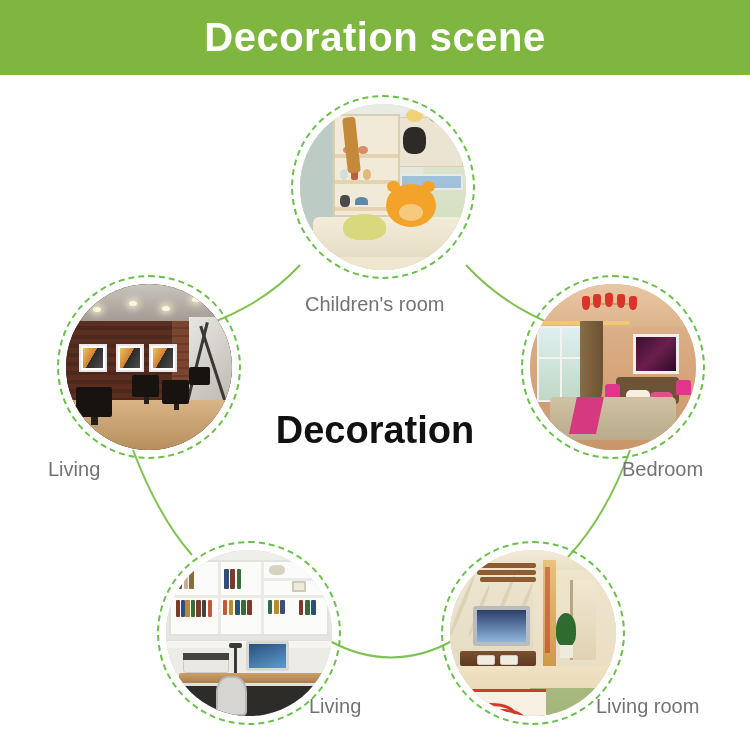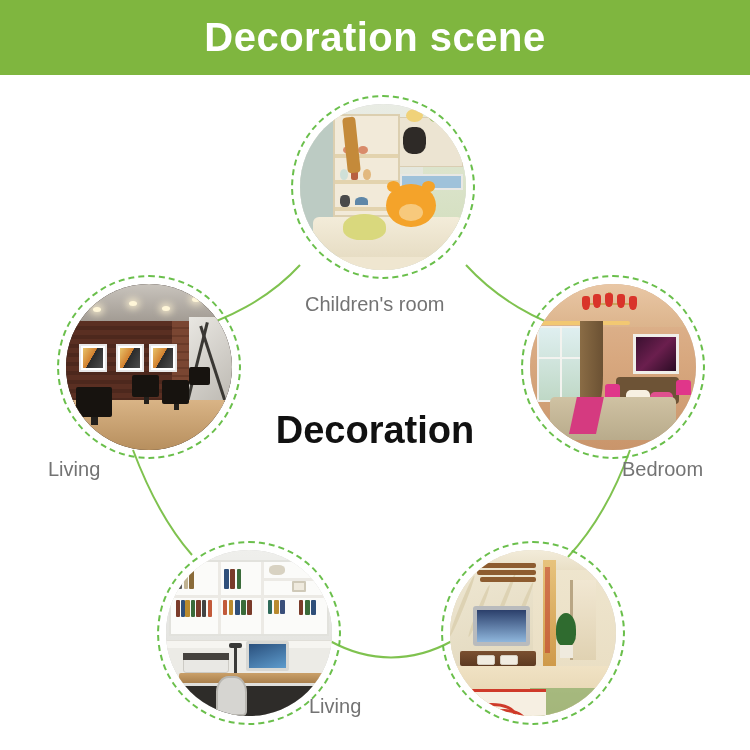--- a/index.html
+++ b/index.html
@@ -426,16 +426,17 @@
         <div class="lv-plant"></div>
         <div class="lv-pot"></div>
         <div class="lv-floor"></div>
         <div class="lv-green"></div>
         <div class="lv-rug"></div>
         <div class="lv-rugline" style="left:10%;bottom:-6%;width:30%;height:14%;"></div>
         <div class="lv-rugline" style="left:20%;bottom:-10%;width:26%;height:14%;"></div>
       </div>
     </div>
   </div>
+  <div class="node-label" id="label-living">Living room</div>
 
   <div id="center-text">Decoration</div>
 
 </div>
 
 </body></html>

